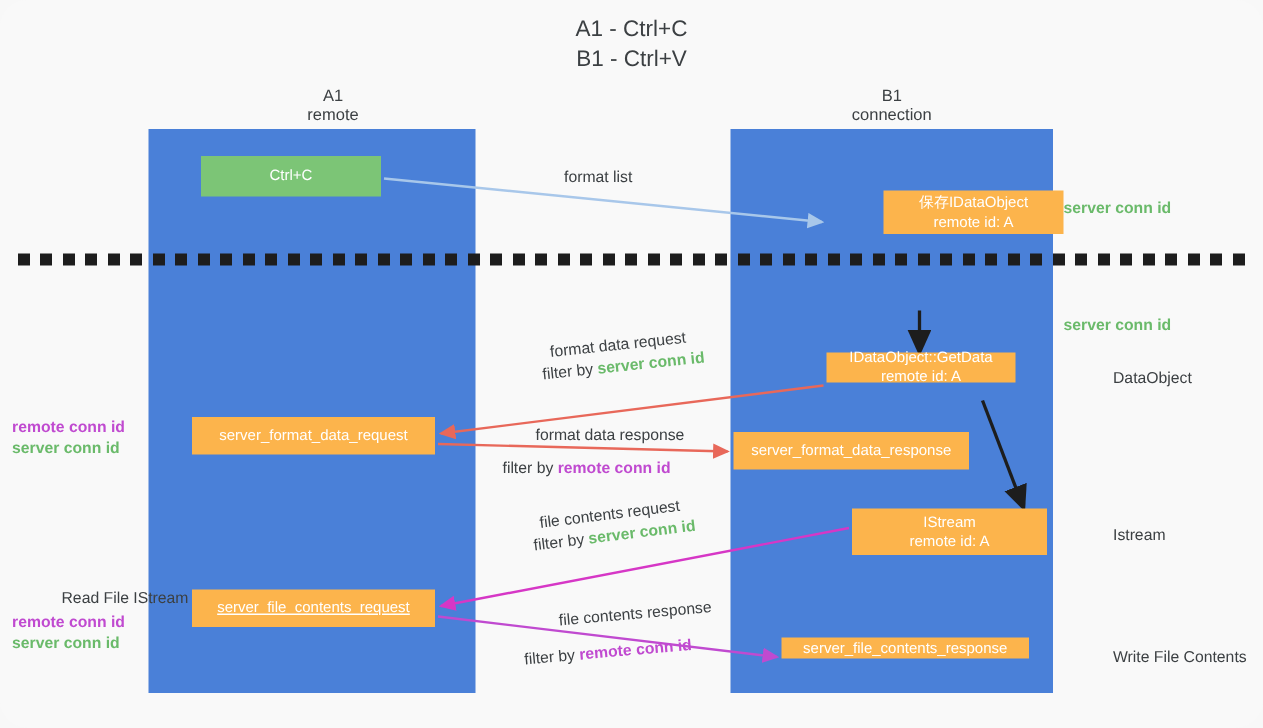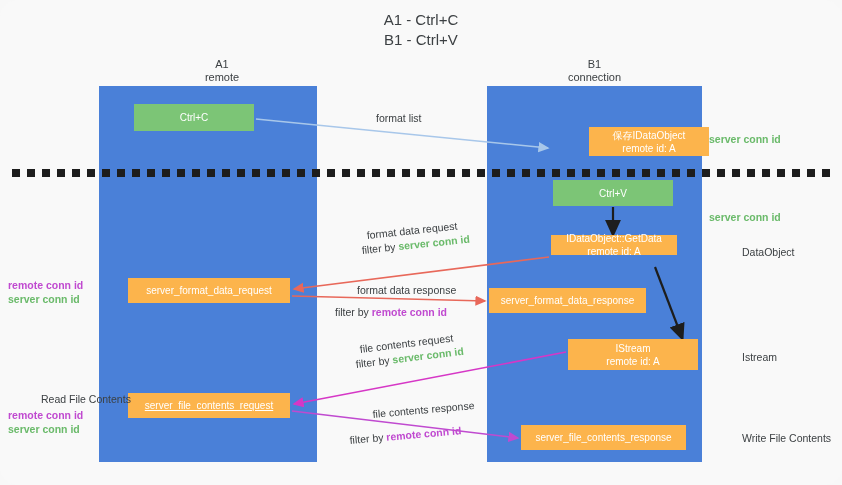--- a/index.html
+++ b/index.html
@@ -66,21 +66,21 @@
   .box.green { background: #7cc576; }
   .box.orange { background: #fcb44c; }
   #box-ctrlc  { left: 134px; top: 104px; width: 120px; height: 27px; }
   #box-save   { left: 553px; top: 127px; width: 120px; height: 29px; margin-left: 36px; }
   #box-ctrlv  { left: 553px; top: 180px; width: 120px; height: 26px; }
   #box-getdata{ left: 551px; top: 235px; width: 126px; height: 20px; }
   #box-istream{ left: 568px; top: 339px; width: 130px; height: 31px; }
   #box-sfreq  { left: 128px; top: 278px; width: 162px; height: 25px; }
   #box-sfres  { left: 489px; top: 288px; width: 157px; height: 25px; }
   #box-sfcreq { left: 128px; top: 393px; width: 162px; height: 25px; text-decoration: underline; }
-  #box-sfcres { left: 521px; top: 425px; width: 165px; height: 25px; }
+  #box-sfcres { left: 521px; top: 425px; width: 165px; height: 14px; }
   
   #dashed-line {
     position: absolute;
     left: 12px;
     right: 10px;
     top: 169px;
     height: 8px;
     z-index: 9;
     background-image: repeating-linear-gradient(
       to right,
@@ -186,21 +186,20 @@
     <line x1="292" y1="296" x2="485" y2="301" stroke="#e8685a" stroke-width="1.6" marker-end="url(#ah-red)"></line>
 
     <line x1="566" y1="352" x2="294" y2="404" stroke="#d637c6" stroke-width="1.6" marker-end="url(#ah-magenta)"></line>
 
     <line x1="292" y1="411" x2="518" y2="438" stroke="#c04ad0" stroke-width="1.6" marker-end="url(#ah-purple)"></line>
   </svg>
 
   <div class="box green" id="box-ctrlc">Ctrl+C</div>
   <div class="box orange" id="box-save">保存IDataObject
 remote id: A</div>
-  <div class="box green" id="box-ctrlv">Ctrl+V</div>
   <div class="box orange" id="box-getdata">IDataObject::GetData
 remote id: A</div>
   <div class="box orange" id="box-istream">IStream
 remote id: A</div>
   <div class="box orange" id="box-sfreq">server_format_data_request</div>
   <div class="box orange" id="box-sfres">server_format_data_response</div>
   <div class="box orange" id="box-sfcreq">server_file_contents_request</div>
   <div class="box orange" id="box-sfcres">server_file_contents_response</div>
 
   <div id="dashed-line"></div>
@@ -209,21 +208,21 @@
   <div class="side-label green" id="lbl-srv2">server conn id</div>
   <div class="side-label plain" id="lbl-dataobject">DataObject</div>
   <div class="side-label plain" id="lbl-istream">Istream</div>
   <div class="side-label plain" id="lbl-writefile">Write File Contents</div>
 
   <div class="conn-stack" id="lbl-left-conn">
     <span class="remote">remote conn id</span>
     <span class="server">server conn id</span>
   </div>
 
-  <div class="side-label plain" id="lbl-readfile">Read File Contents</div>
+  <div class="side-label plain" id="lbl-readfile">Read File IStream</div>
 
   <div class="conn-stack" id="lbl-left-conn2">
     <span class="remote">remote conn id</span>
     <span class="server">server conn id</span>
   </div>
 
   <div class="flow-note" id="note-formatlist">format list</div>
 
   <div class="flow-note" id="note-fdreq">format data request</div>
   <div class="flow-note" id="note-fdreq2">

